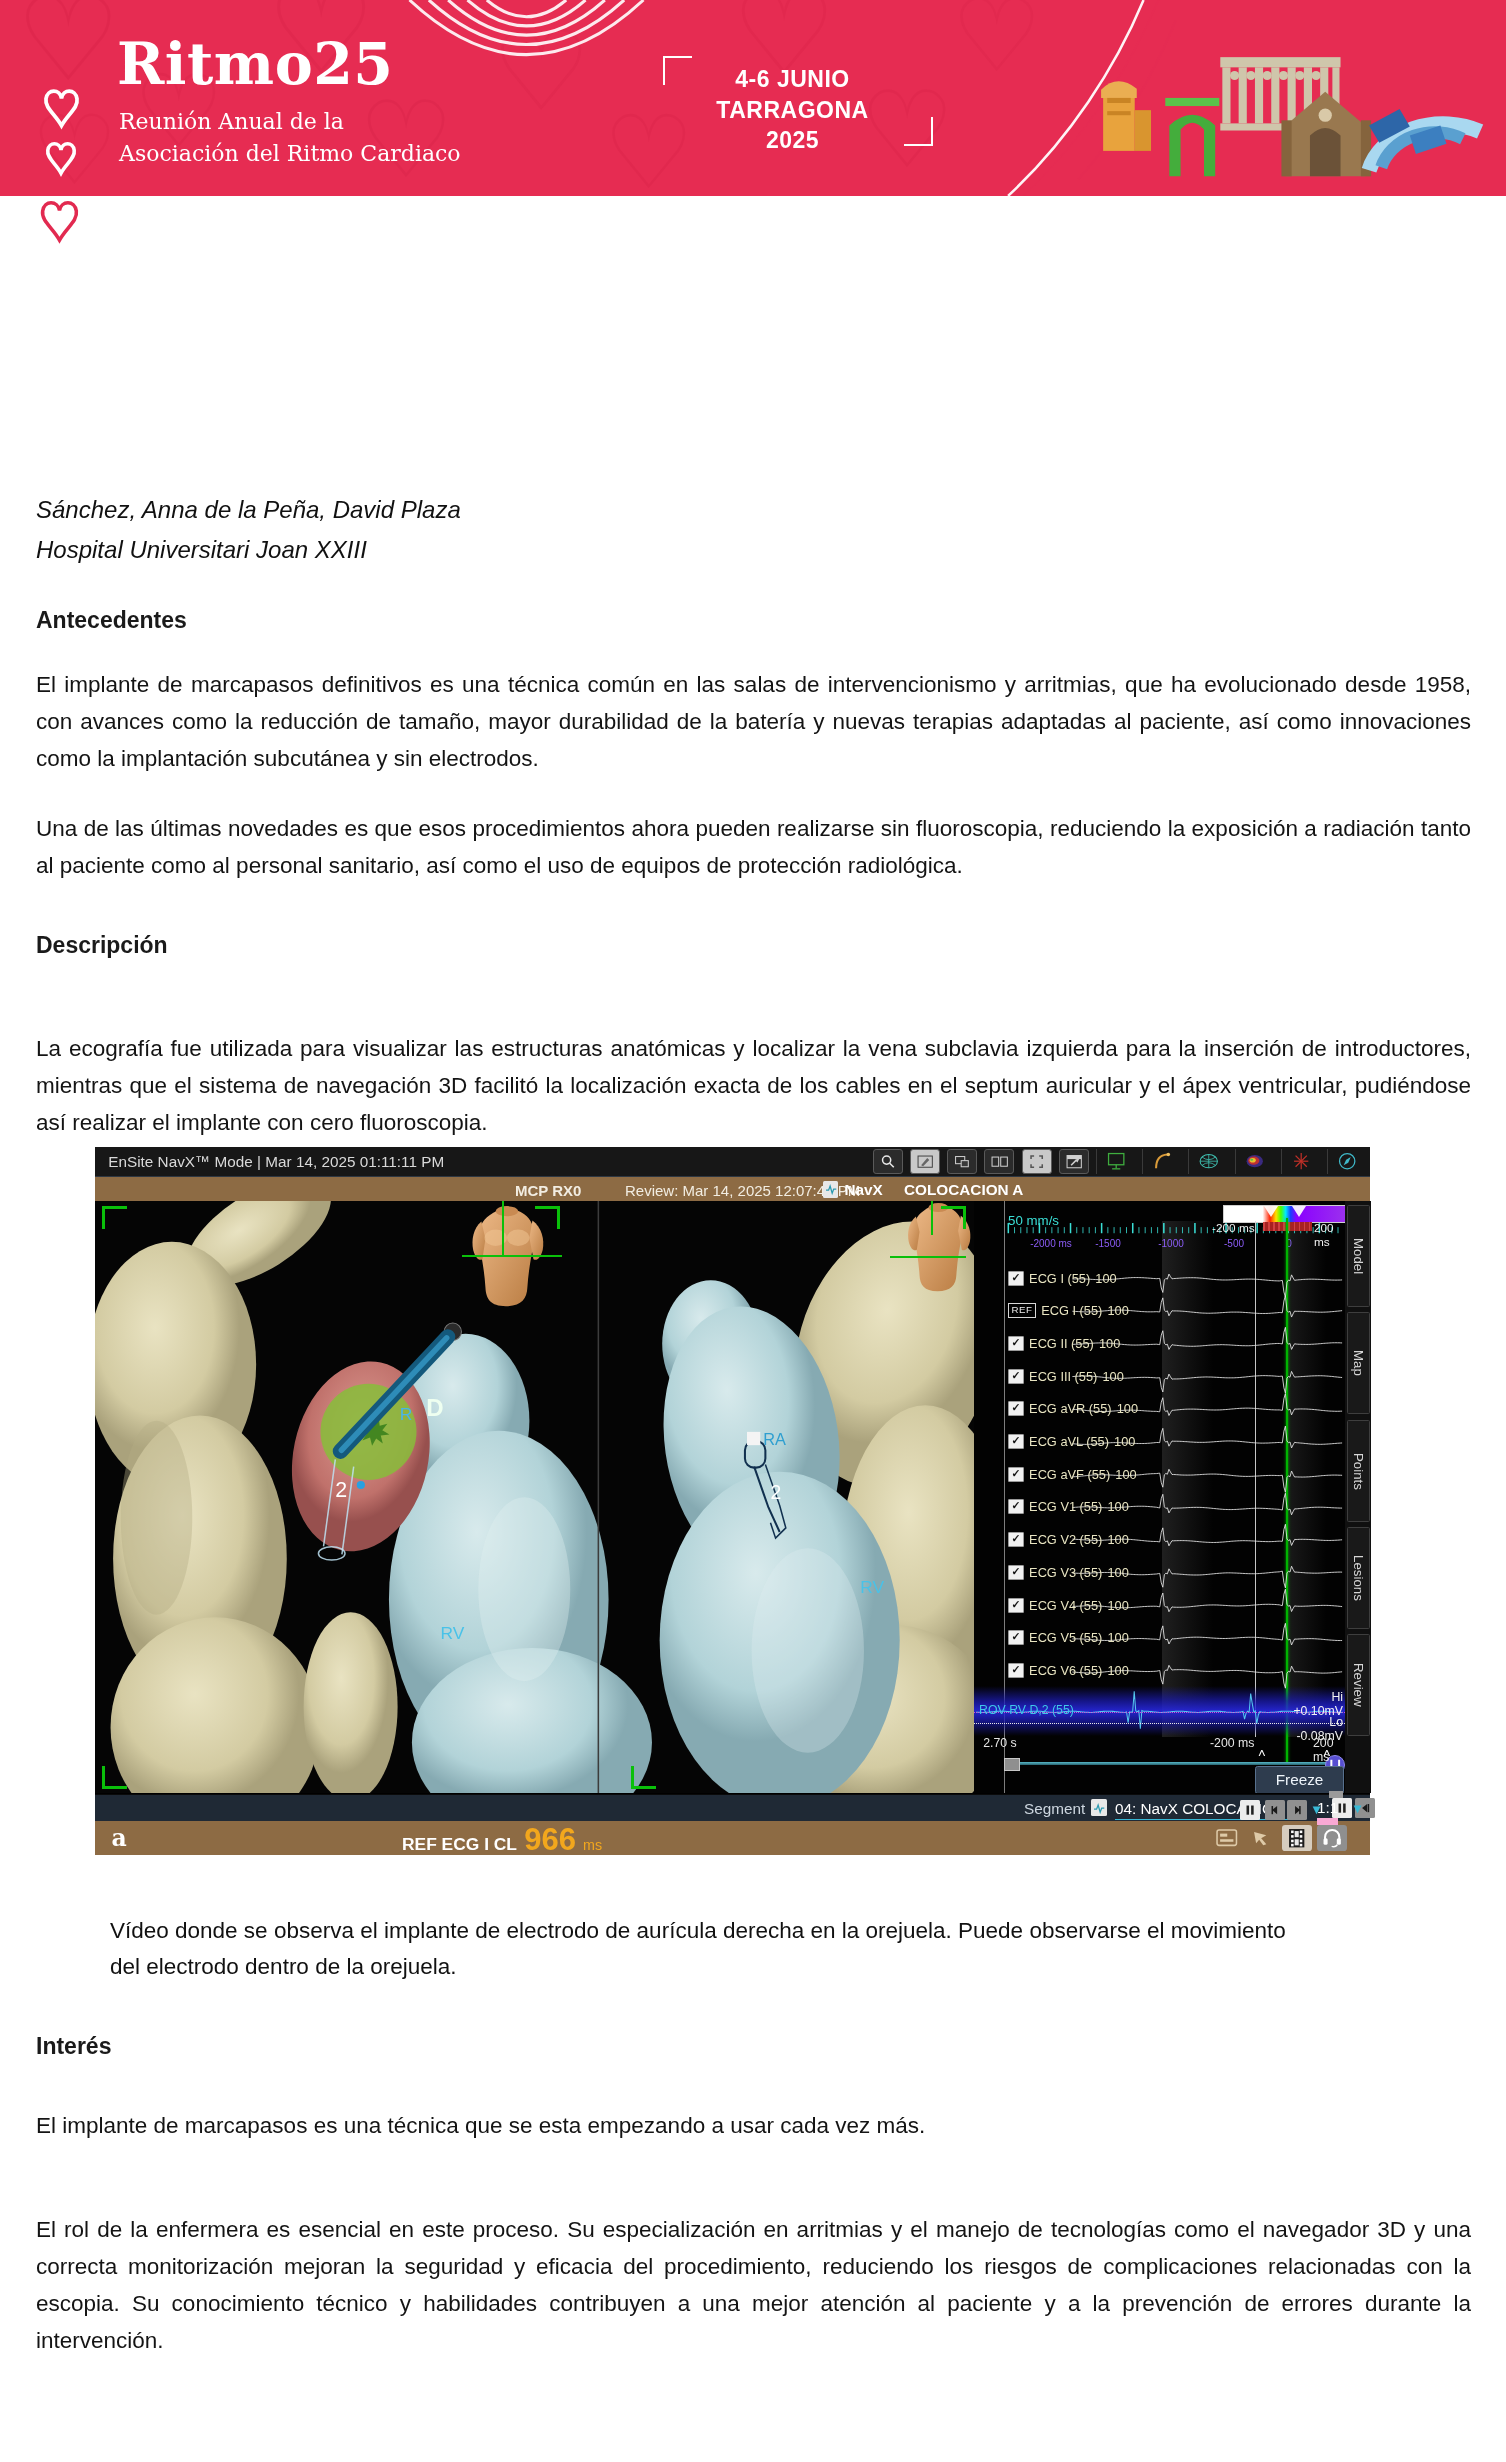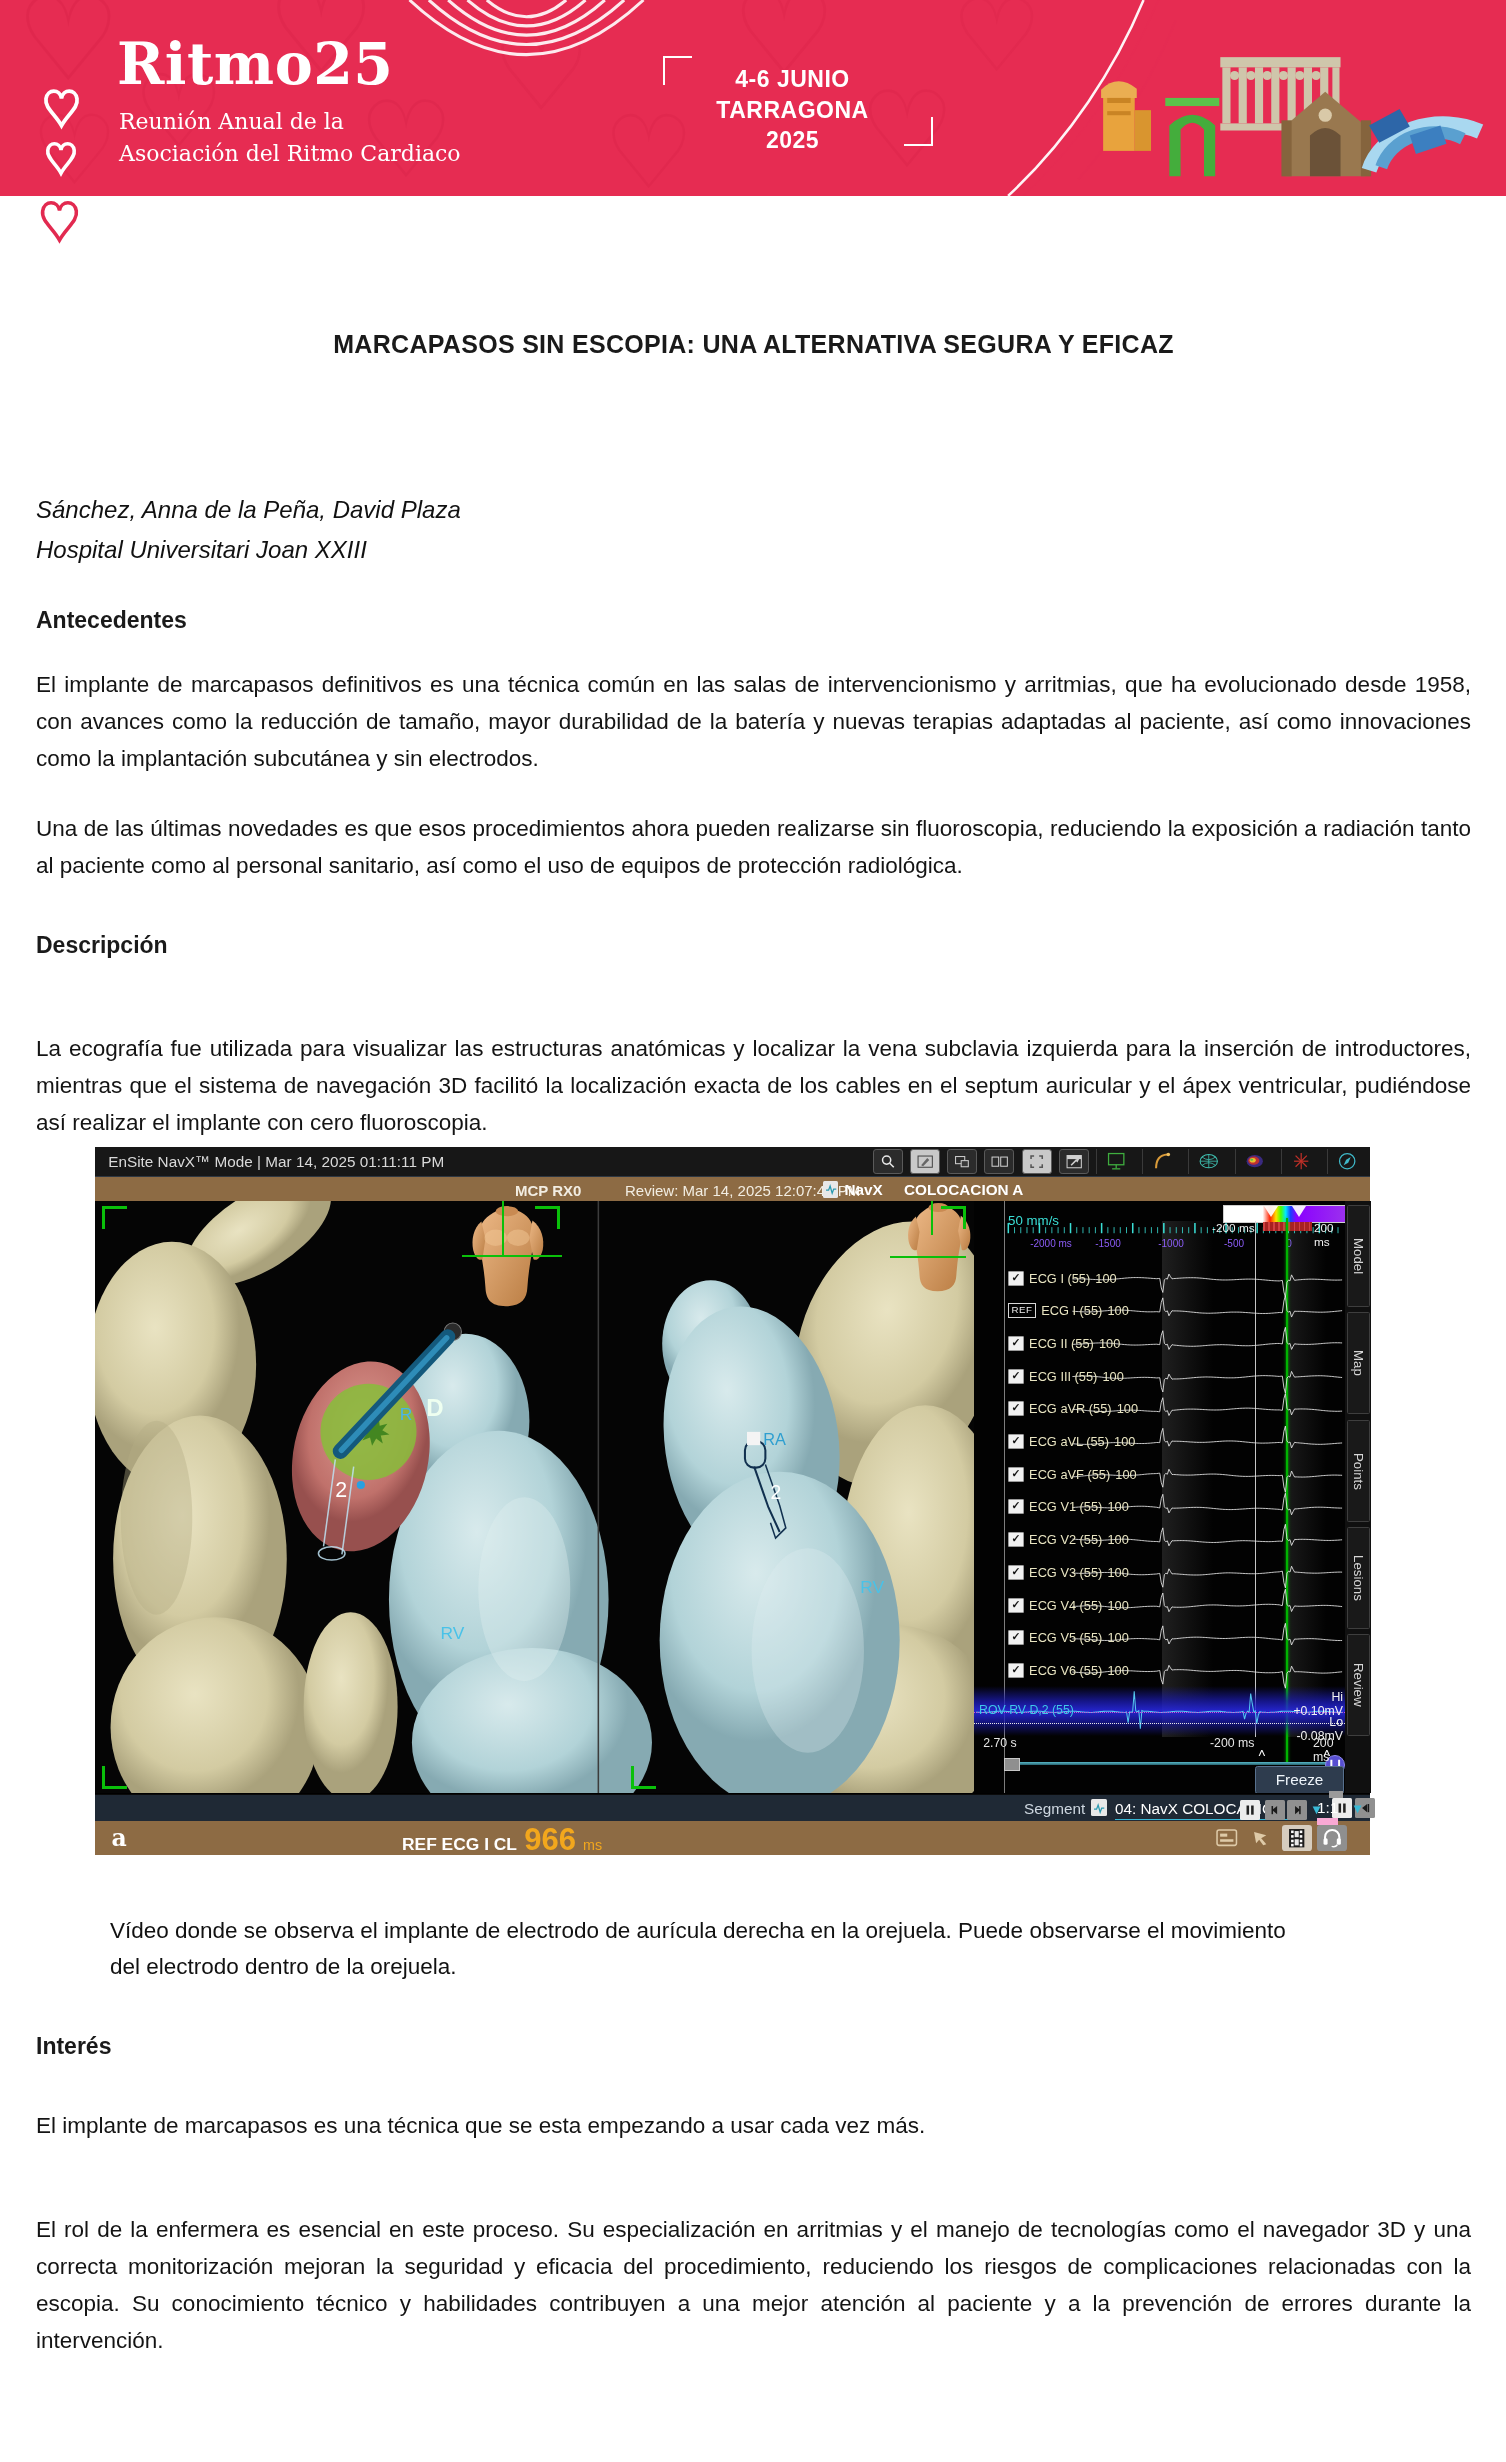--- a/index.html
+++ b/index.html
@@ -236,21 +236,20 @@
         <path d="M560,150 L620,118 L640,152 L580,184 Z" fill="#2d66a8" stroke="none"></path>
         <path d="M640,170 L700,150 L712,186 L652,206 Z" fill="#3c7fc0" stroke="none"></path>
       </g>
     </svg>
   </header>
 
   <svg class="under-heart" width="51" height="49" viewBox="0 0 100 95">
     <path d="M50,26 C47,6 20,5 17,27 C14,46 37,60 50,84 C63,60 86,46 83,27 C80,5 53,6 50,26 Z" fill="none" stroke="#e22a50" stroke-width="7"></path>
   </svg>
 
-  <h1 class="doc-title">MARCAPASOS SIN ESCOPIA: UNA ALTERNATIVA SEGURA Y EFICAZ</h1>
   <p class="authors a2">Sánchez, Anna de la Peña, David Plaza</p>
   <p class="authors a3">Hospital Universitari Joan XXIII</p>
 
   <h2 class="h2 h-ant">Antecedentes</h2>
   <p class="para p-ant1">El implante de marcapasos definitivos es una técnica común en las salas de intervencionismo y arritmias, que ha evolucionado desde 1958, con avances como la reducción de tamaño, mayor durabilidad de la batería y nuevas terapias adaptadas al paciente, así como innovaciones como la implantación subcutánea y sin electrodos.</p>
   <p class="para p-ant2">Una de las últimas novedades es que esos procedimientos ahora pueden realizarse sin fluoroscopia, reduciendo la exposición a radiación tanto al paciente como al personal sanitario, así como el uso de equipos de protección radiológica.</p>
 
   <h2 class="h2 h-desc">Descripción</h2>
   <p class="para p-desc2">La ecografía fue utilizada para visualizar las estructuras anatómicas y localizar la vena subclavia izquierda para la inserción de introductores, mientras que el sistema de navegación 3D facilitó la localización exacta de los cables en el septum auricular y el ápex ventricular, pudiéndose así realizar el implante con cero fluoroscopia.</p>
 

